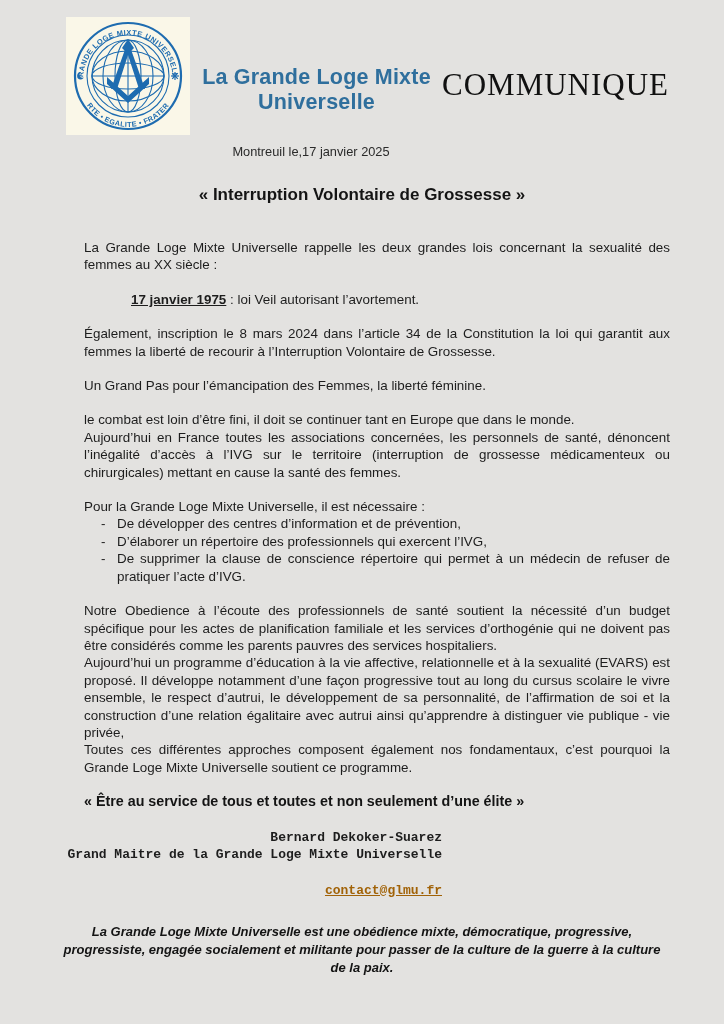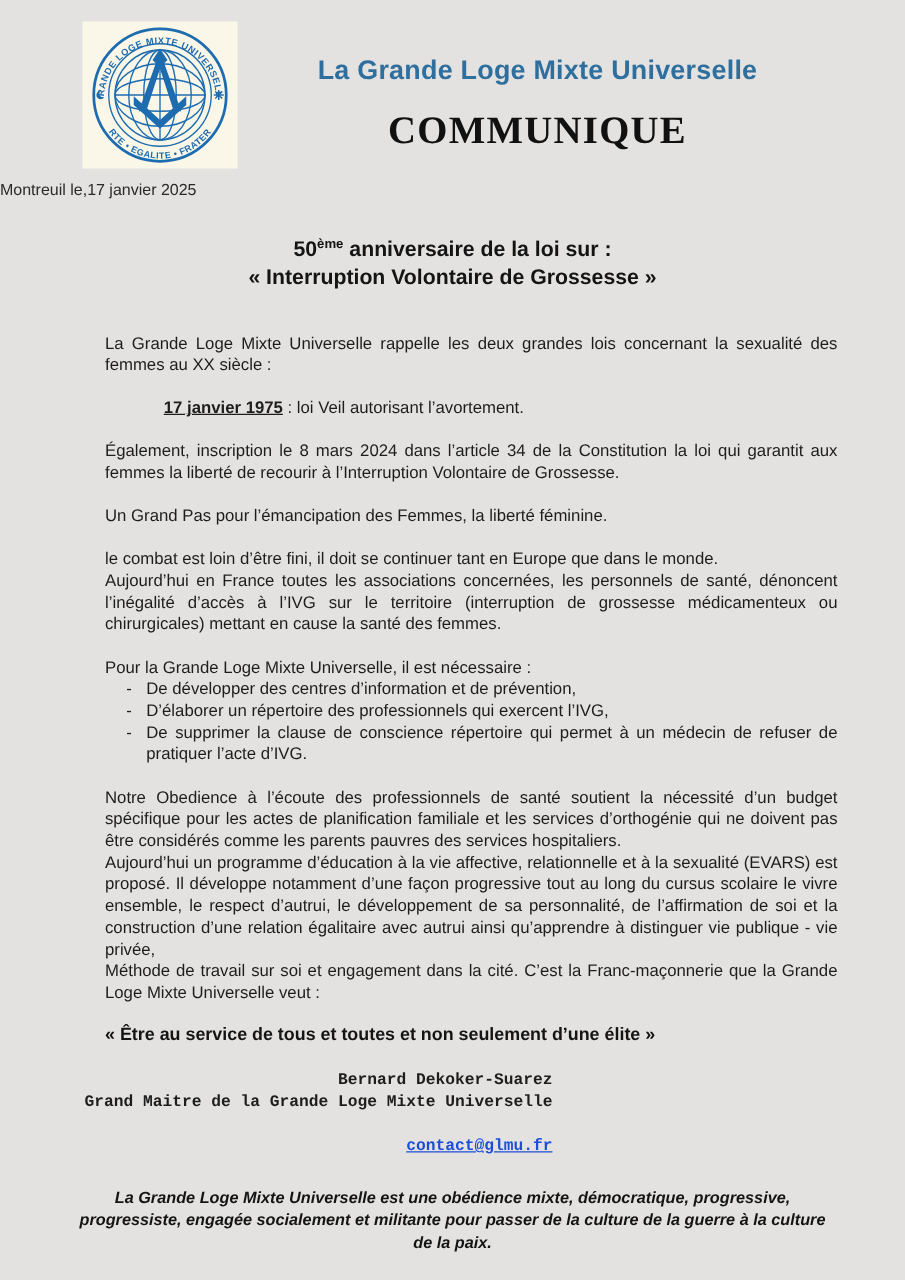--- a/index.html
+++ b/index.html
@@ -11,34 +11,34 @@
   }
   .page {
     width: 724px; height: 1024px;
     background: #e3e2e0;
     overflow: hidden;
     padding-top: 17px;
   }
   
   .hdr { display: flex; padding: 0 55px 0 65px; }
   .logo-box { width: 126px; height: 118px; flex-shrink: 0; }
-  .hdr-text { flex: 1; display: flex; flex-direction: column; align-items: center; }
+  .hdr-text { flex: 1; display: flex; flex-direction: row; align-items: center; text-align: center; }
   .org-name {
     margin-top: 27px;
     font-size: 21.5px; font-weight: bold;
     color: #2f6f9d; letter-spacing: 0.2px;
   }
   .doc-type {
     margin-top: 17px;
     font-family: "Liberation Serif", serif;
-    font-size: 31px; font-weight: bold; color: #111;
+    font-size: 31px; font-weight: normal; color: #111;
     letter-spacing: 1px;
   }
   .dateline {
-    text-align: left; padding-right: 102px;
+    text-align: center; padding-right: 102px;
     margin-top: 9px;
     font-size: 12.8px; color: #2a2a2a;
   }
   
   .doc-title {
     margin-top: 25px;
     text-align: center;
     font-size: 17px; font-weight: bold; color: #141414;
     line-height: 22px;
   }
@@ -53,21 +53,21 @@
   .bullet .dash { width: 16px; flex-shrink: 0; }
   .bullet .btxt { flex: 1; text-align: justify; }
   .quote-line {
     margin-top: 17px; text-align: left;
     font-size: 14.3px; font-weight: bold; color: #141414;
   }
   
   .sig-block { width: 392px; margin-top: 18px; margin-left: 50px; text-align: right; font-family: Liberation Mono, monospace; }
   .sig-name, .sig-role { font-weight: bold; font-size: 13px; line-height: 17.5px; }
   .sig-email-row { margin-top: 17px; }
-  .sig-email { font-weight: bold; font-size: 13px; text-decoration: underline; color: #1d4ed8; }
+  .sig-email { font-weight: bold; font-size: 13px; text-decoration: underline; color: #a16207; }
   
   .tagline {
     margin: 24px auto 0; width: 600px;
     font-size: 13px; font-weight: bold; font-style: italic;
     text-align: center; line-height: 18px; color: #141414;
   }
 </style>
 </head>
 <body>
 
@@ -123,21 +123,20 @@
     </div>
     <div class="hdr-text">
       <div class="org-name">La Grande Loge Mixte Universelle</div>
       <div class="doc-type">COMMUNIQUE</div>
     </div>
   </div>
 
   <div class="dateline">Montreuil le,17 janvier 2025</div>
 
   <div class="doc-title">
-    <div><span>50</span><sup>ème</sup><span> anniversaire de la loi sur :</span></div>
     <div>« Interruption Volontaire de Grossesse »</div>
   </div>
 
   <div class="body-col">
     <p>La Grande Loge Mixte Universelle rappelle les deux grandes lois concernant la sexualité des femmes au XX siècle :</p>
 
     <div class="laws">
       <div><span class="law-date">17 janvier 1975</span><span> : loi Veil autorisant l’avortement.</span></div>
     </div>
 
@@ -157,21 +156,21 @@
           <span class="btxt">D’élaborer un répertoire des professionnels qui exercent l’IVG,</span>
         </div>
       <div class="bullet">
           <span class="dash">-</span>
           <span class="btxt">De supprimer la clause de conscience répertoire qui permet à un médecin de refuser de pratiquer l’acte d’IVG.</span>
         </div>
     </div>
 
     <p class="gap">Notre Obedience à l’écoute des professionnels de santé soutient la nécessité d’un budget spécifique pour les actes de planification familiale et les services d’orthogénie qui ne doivent pas être considérés comme les parents pauvres des services hospitaliers.</p>
     <p>Aujourd’hui un programme d’éducation à la vie affective, relationnelle et à la sexualité (EVARS) est proposé. Il développe notamment d’une façon progressive tout au long du cursus scolaire le vivre ensemble, le respect d’autrui, le développement de sa personnalité, de l’affirmation de soi et la construction d’une relation égalitaire avec autrui ainsi qu’apprendre à distinguer vie publique - vie privée,</p>
-    <p>Méthode de travail sur soi et engagement dans la cité. C’est la Franc-maçonnerie que la Grande Loge Mixte Universelle veut :</p>
+    <p>Toutes ces différentes approches composent également nos fondamentaux, c’est pourquoi la Grande Loge Mixte Universelle soutient ce programme.</p>
 
     <div class="quote-line">« Être au service de tous et toutes et non seulement d’une élite »</div>
   </div>
 
   <div class="sig-block">
     <div class="sig-name">Bernard  Dekoker-Suarez</div>
     <div class="sig-role">Grand Maitre de la Grande Loge Mixte Universelle</div>
     <div class="sig-email-row">
       <a class="sig-email" href="#">contact@glmu.fr</a>
     </div>

